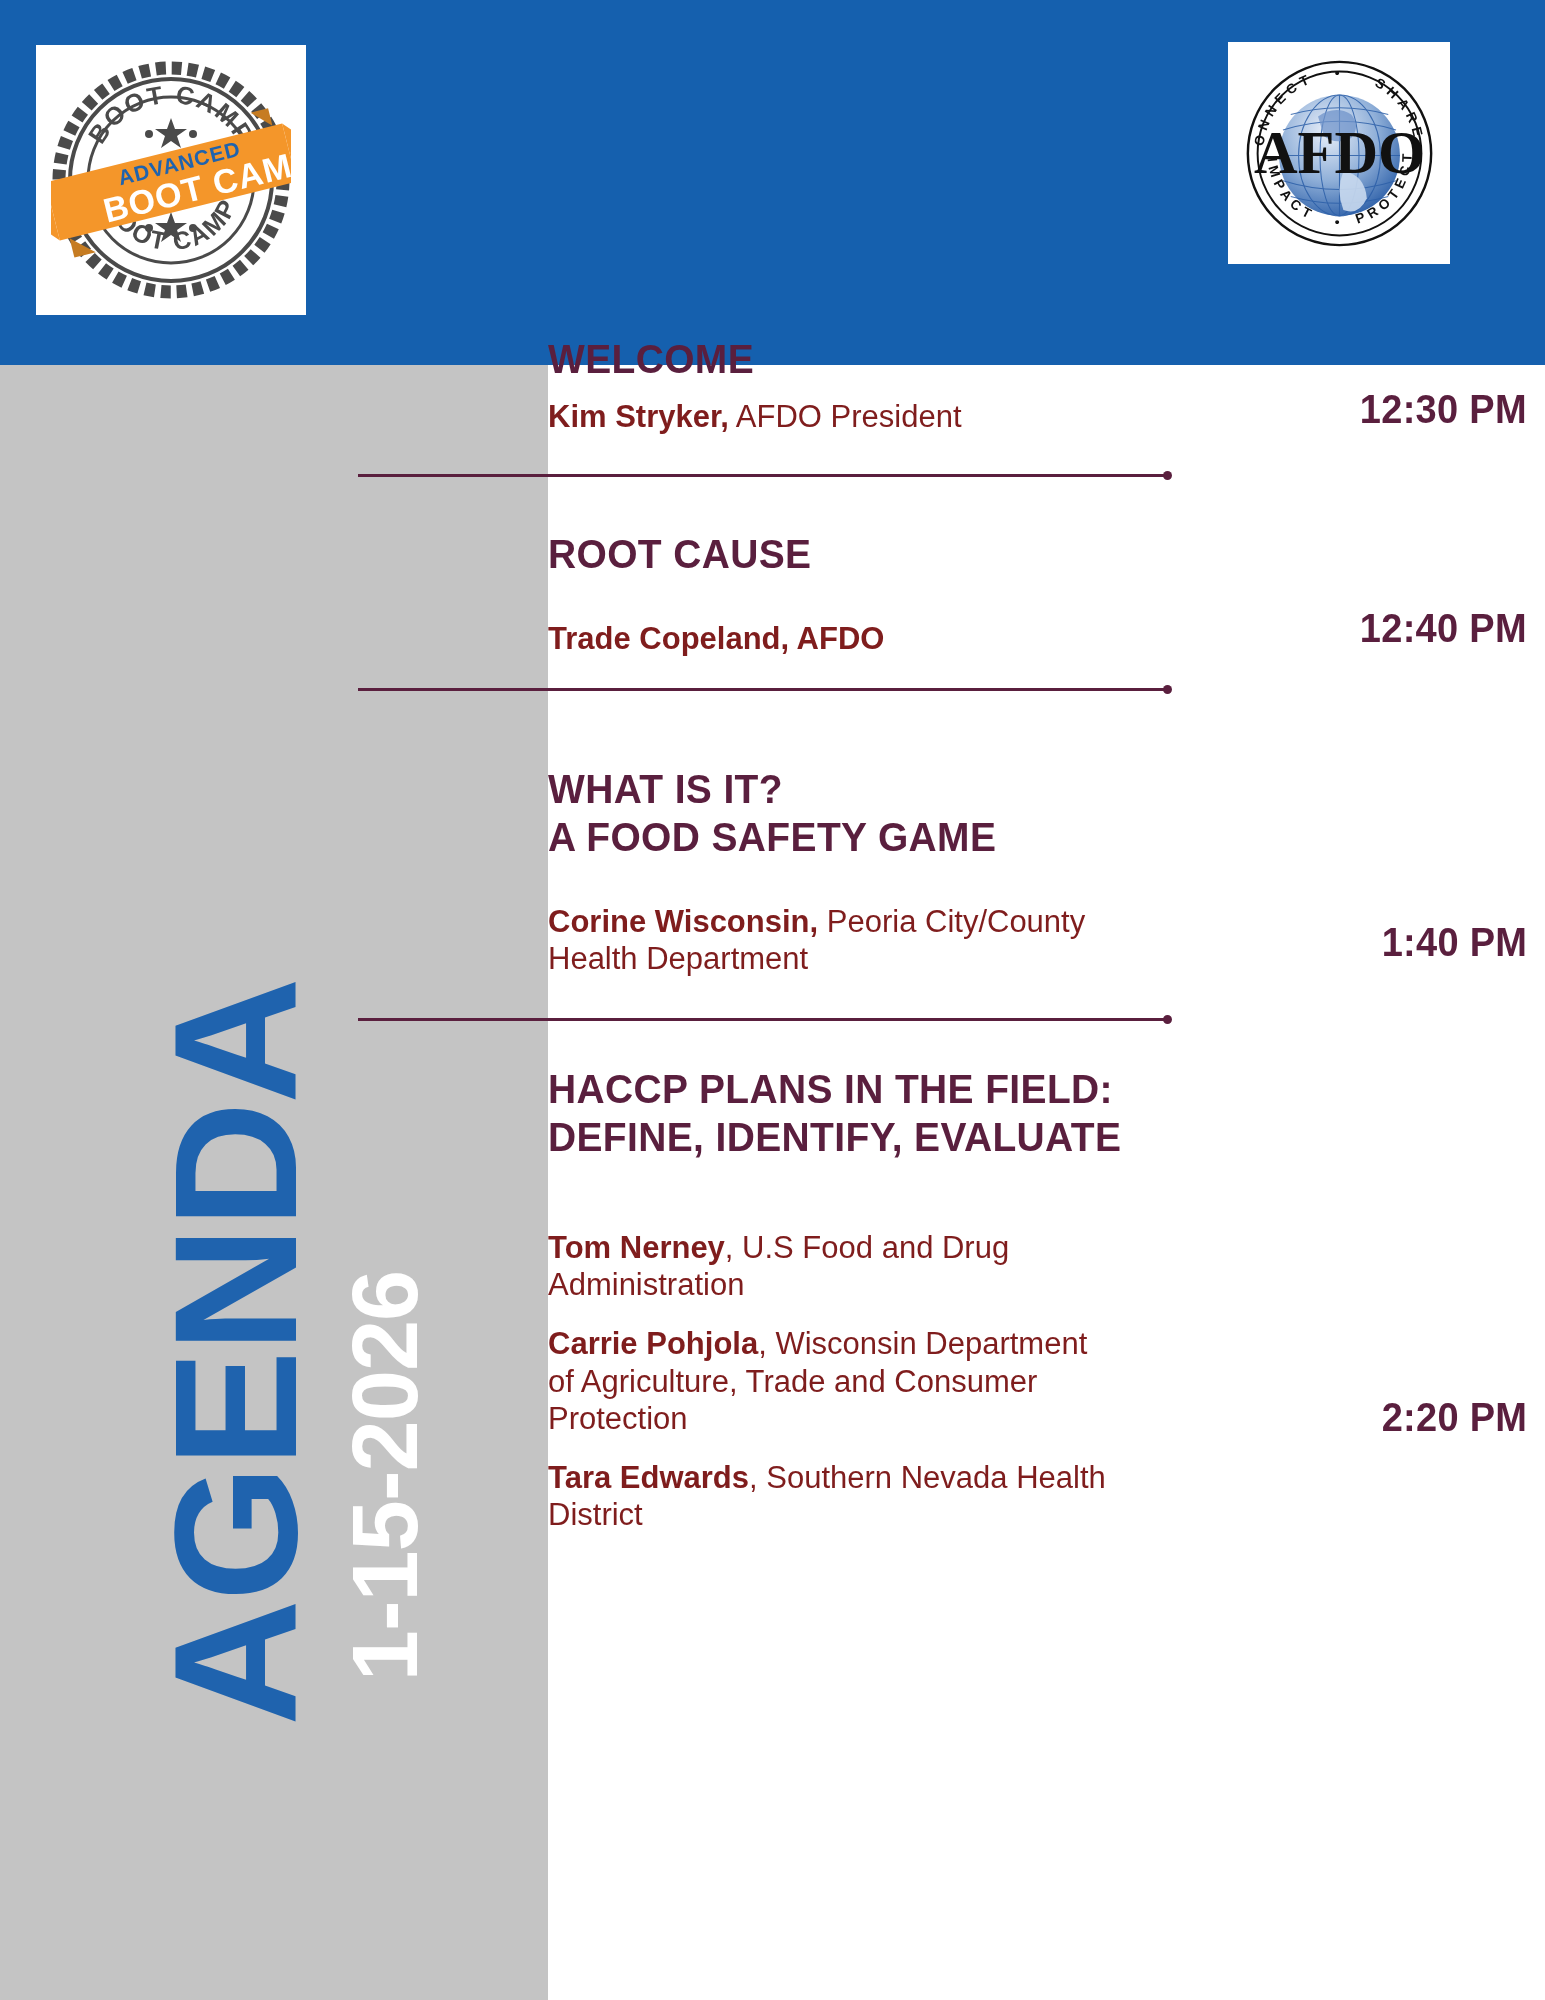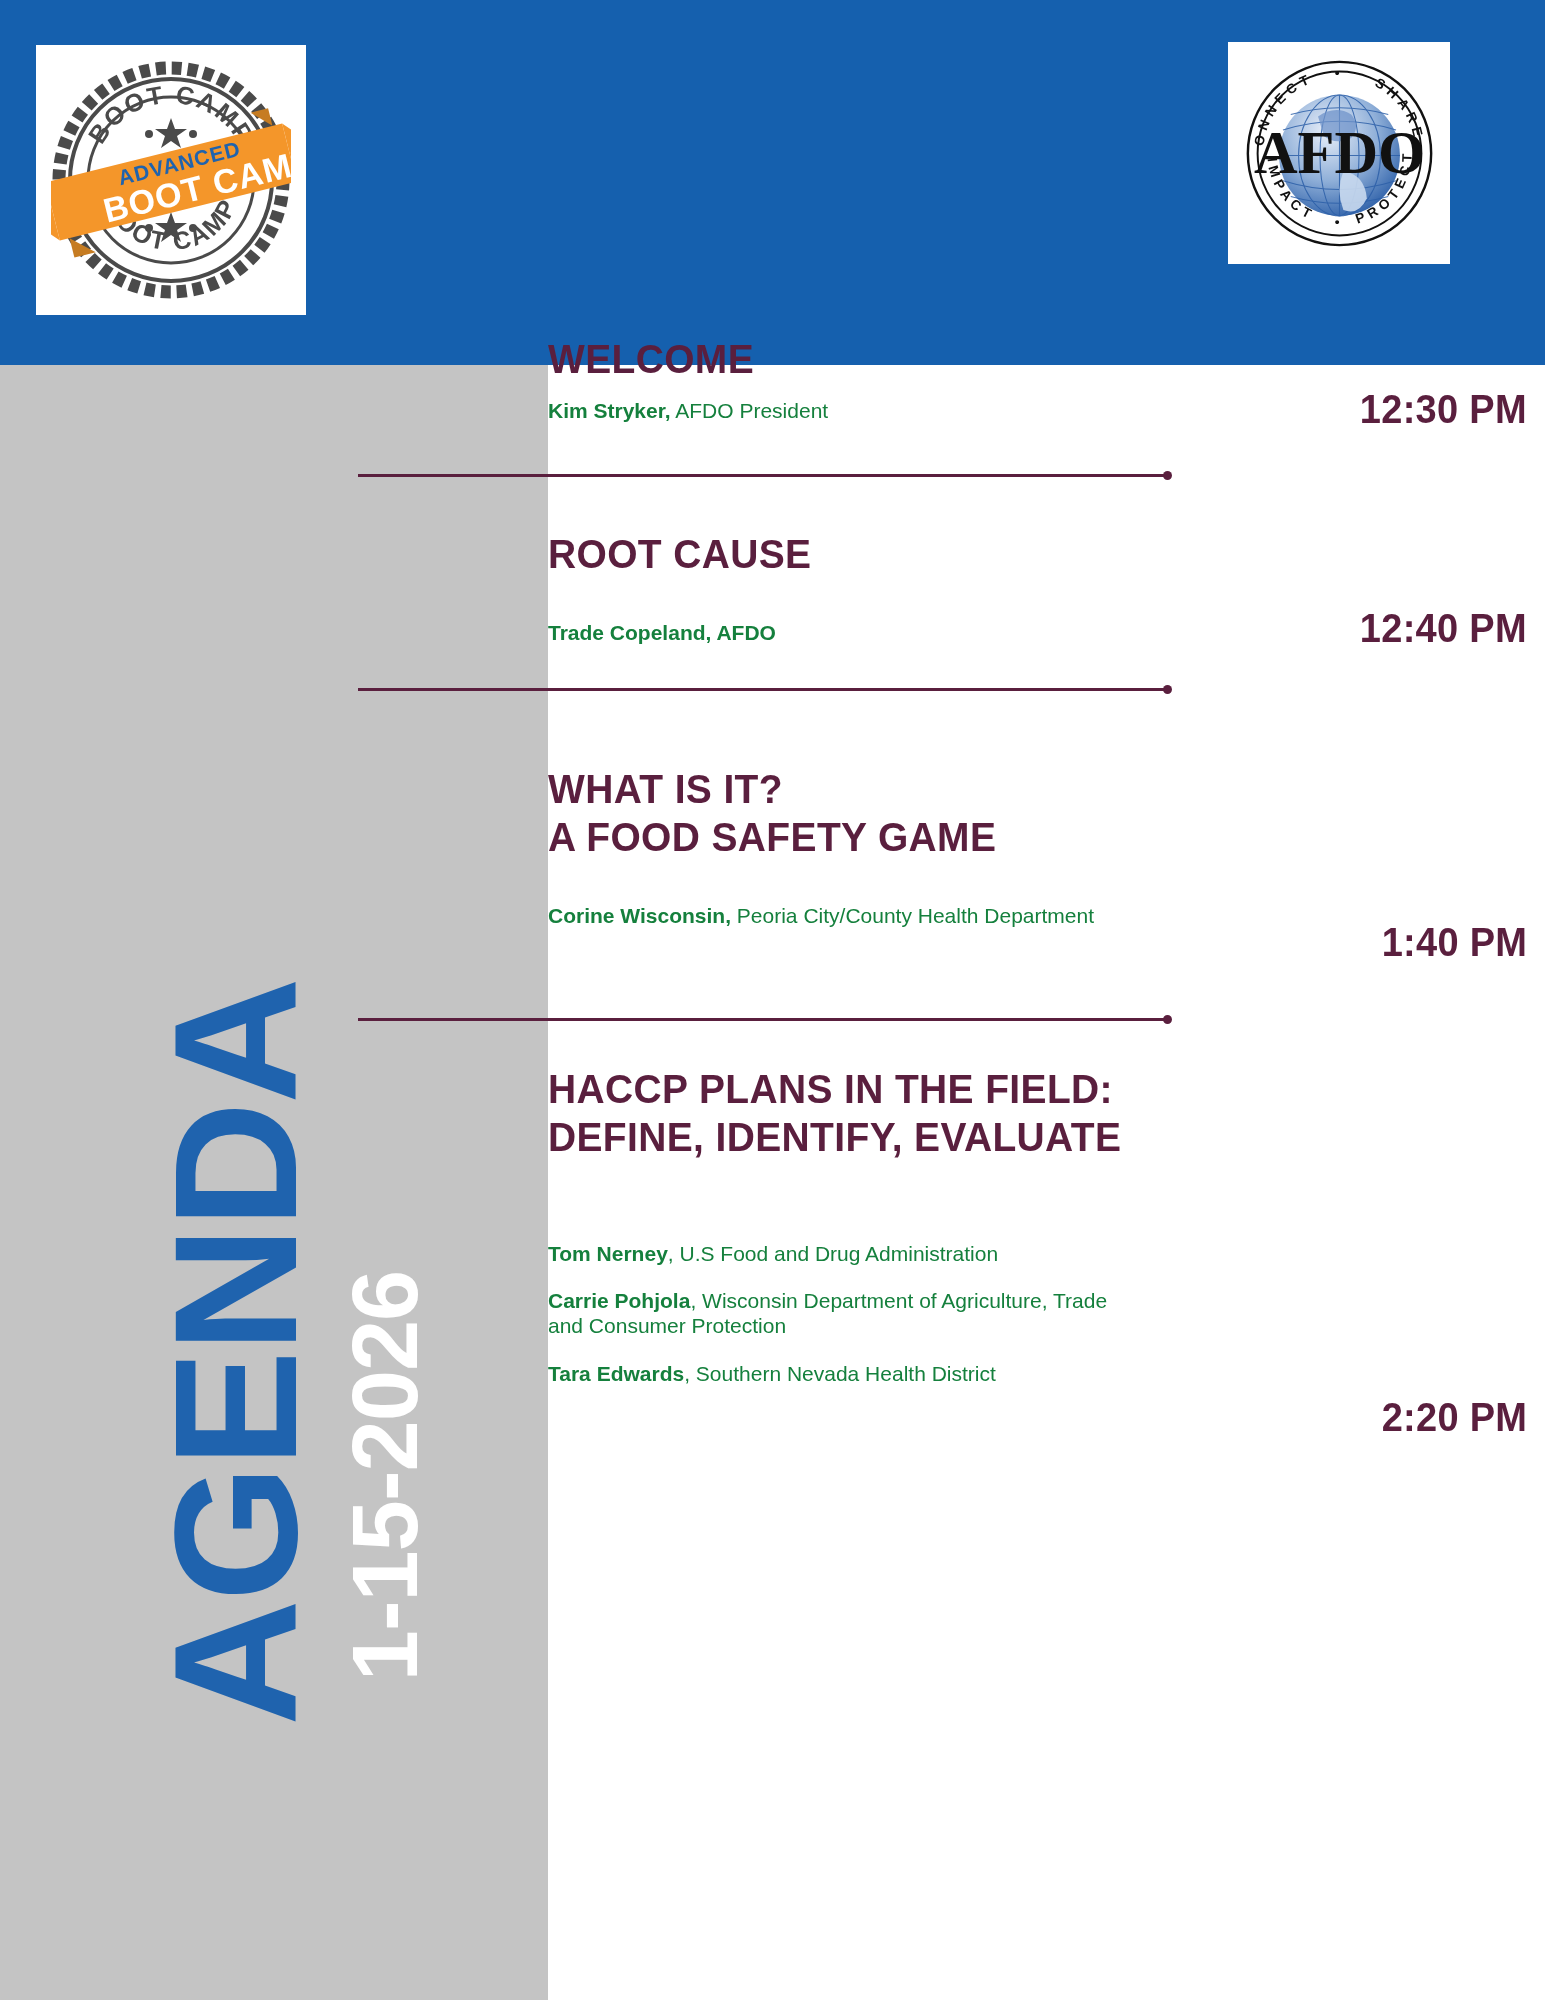--- a/index.html
+++ b/index.html
@@ -83,21 +83,21 @@
 
   .item { position:absolute; left:0; width:997px; }
   .item-title {
     position:absolute;
     font-size:41px; font-weight:bold; color:#5A1F3E;
     letter-spacing:0.4px; line-height:1.18;
     transform:scaleX(0.95); transform-origin:left center;
   }
   .item-speakers { position:absolute; width:610px; }
   .spk {
-    font-size:21px; color:#15803d; line-height:1.2;
+    font-size:31px; color:#7f1d1d; line-height:1.2;
     margin-bottom:22px;
   }
   .spk:last-child { margin-bottom:0; }
   .spk b { font-weight:bold; }
   .item-time {
     position:absolute; right:18px;
     font-size:40px; font-weight:bold; color:#5A1F3E;
     letter-spacing:0.3px; white-space:nowrap;
     transform:scaleX(0.95); transform-origin:right center;
   }
@@ -246,21 +246,21 @@
       <div class="spk">
         <b>Corine Wisconsin,</b><span> Peoria City/County Health Department</span>
       </div>
     </div>
     <div class="item-time" style="top:155px;">1:40 PM</div>
   </div>
 
   <div class="item" style="top:700px;">
     <div class="item-title" style="left:0; top:0; white-space:pre-line;">HACCP PLANS IN THE FIELD:
 DEFINE, IDENTIFY, EVALUATE</div>
-    <div class="item-speakers" style="left:0; top:176px; width:560px;">
+    <div class="item-speakers" style="left:0; top:164px; width:560px;">
       <div class="spk">
         <b>Tom Nerney</b><span>, U.S Food and Drug Administration</span>
       </div>
       <div class="spk">
         <b>Carrie Pohjola</b><span>, Wisconsin Department of Agriculture, Trade and Consumer Protection</span>
       </div>
       <div class="spk">
         <b>Tara Edwards</b><span>, Southern Nevada Health District</span>
       </div>
     </div>

